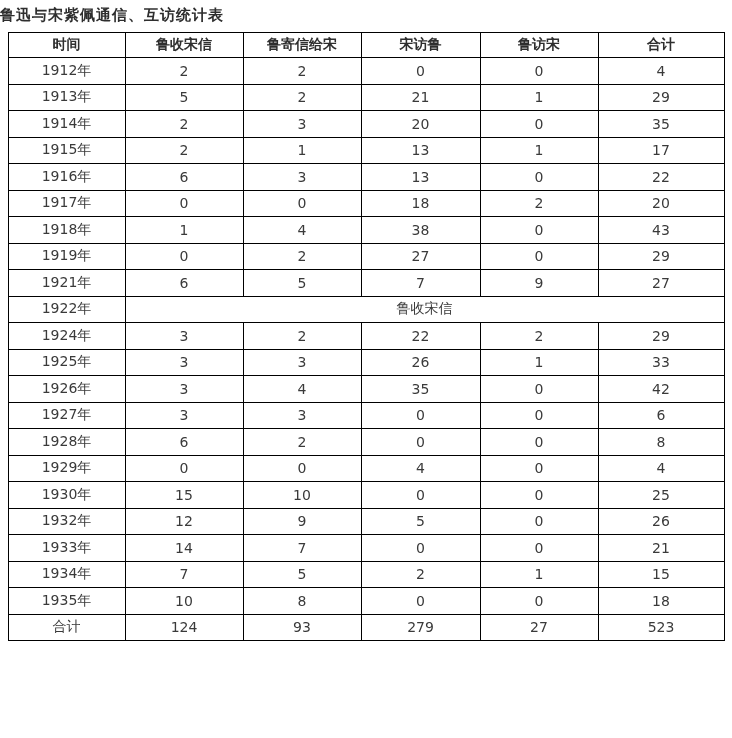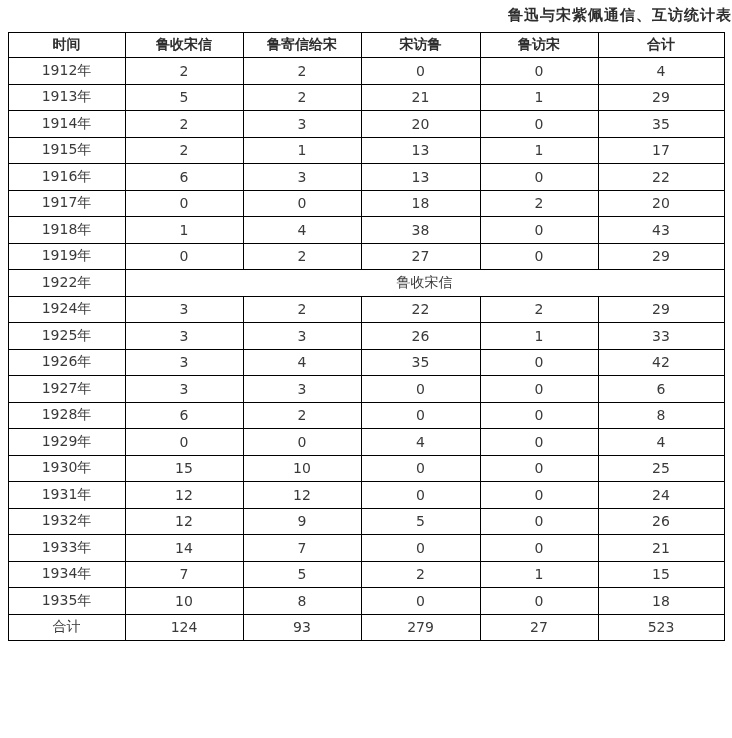--- a/index.html
+++ b/index.html
@@ -9,21 +9,21 @@
     font-family: "DejaVu Sans", "Liberation Sans", sans-serif;
   }
   .page {
     width: 732px;
     height: 738px;
     background: #ffffff;
     box-sizing: border-box;
     overflow: hidden;
   }
   .doc-title {
-    text-align: right;
+    text-align: left;
     font-size: 15px;
     font-weight: bold;
     color: #2e2e2e;
     padding-top: 6px;
     letter-spacing: 1px;
   }
   table.stats {
     border-collapse: collapse;
     table-layout: fixed;
     width: 716px;
@@ -137,20 +137,28 @@
         </tr>
         <tr>
           <td>1919年</td>
           <td>0</td>
           <td>2</td>
           <td>27</td>
           <td>0</td>
           <td>29</td>
         </tr>
         <tr>
+          <td>1921年</td>
+          <td>6</td>
+          <td>5</td>
+          <td>7</td>
+          <td>9</td>
+          <td>27</td>
+        </tr>
+        <tr>
           <td>1922年</td>
           <td colspan="5">鲁收宋信</td>
         </tr>
         <tr>
           <td>1924年</td>
           <td>3</td>
           <td>2</td>
           <td>22</td>
           <td>2</td>
           <td>29</td>
@@ -195,28 +203,20 @@
           <td>0</td>
           <td>4</td>
         </tr>
         <tr>
           <td>1930年</td>
           <td>15</td>
           <td>10</td>
           <td>0</td>
           <td>0</td>
           <td>25</td>
-        </tr>
-        <tr>
-          <td>1931年</td>
-          <td>12</td>
-          <td>12</td>
-          <td>0</td>
-          <td>0</td>
-          <td>24</td>
         </tr>
         <tr>
           <td>1932年</td>
           <td>12</td>
           <td>9</td>
           <td>5</td>
           <td>0</td>
           <td>26</td>
         </tr>
         <tr>

